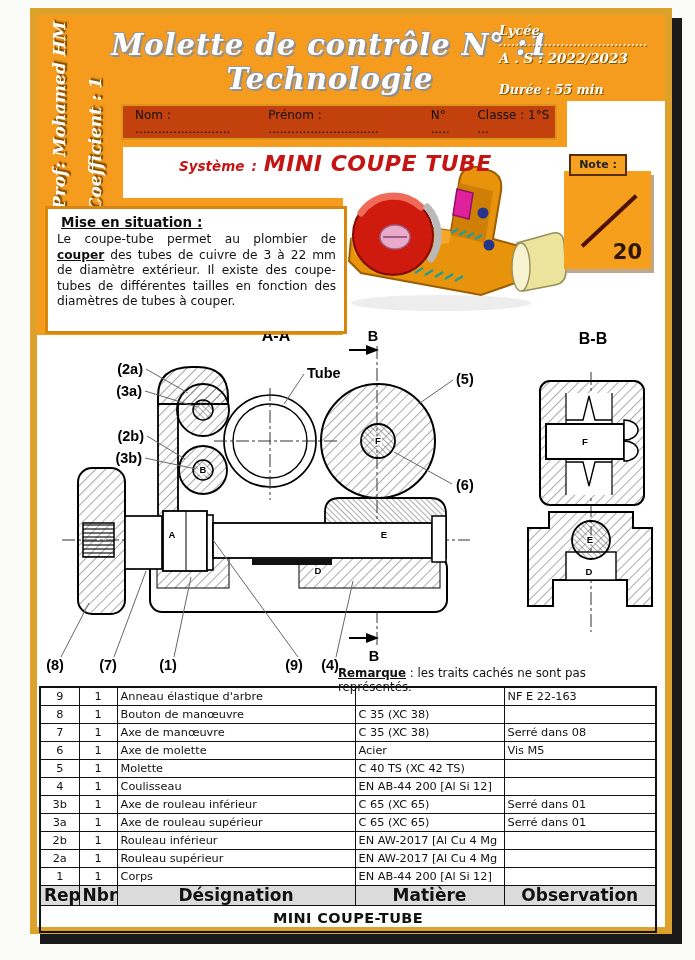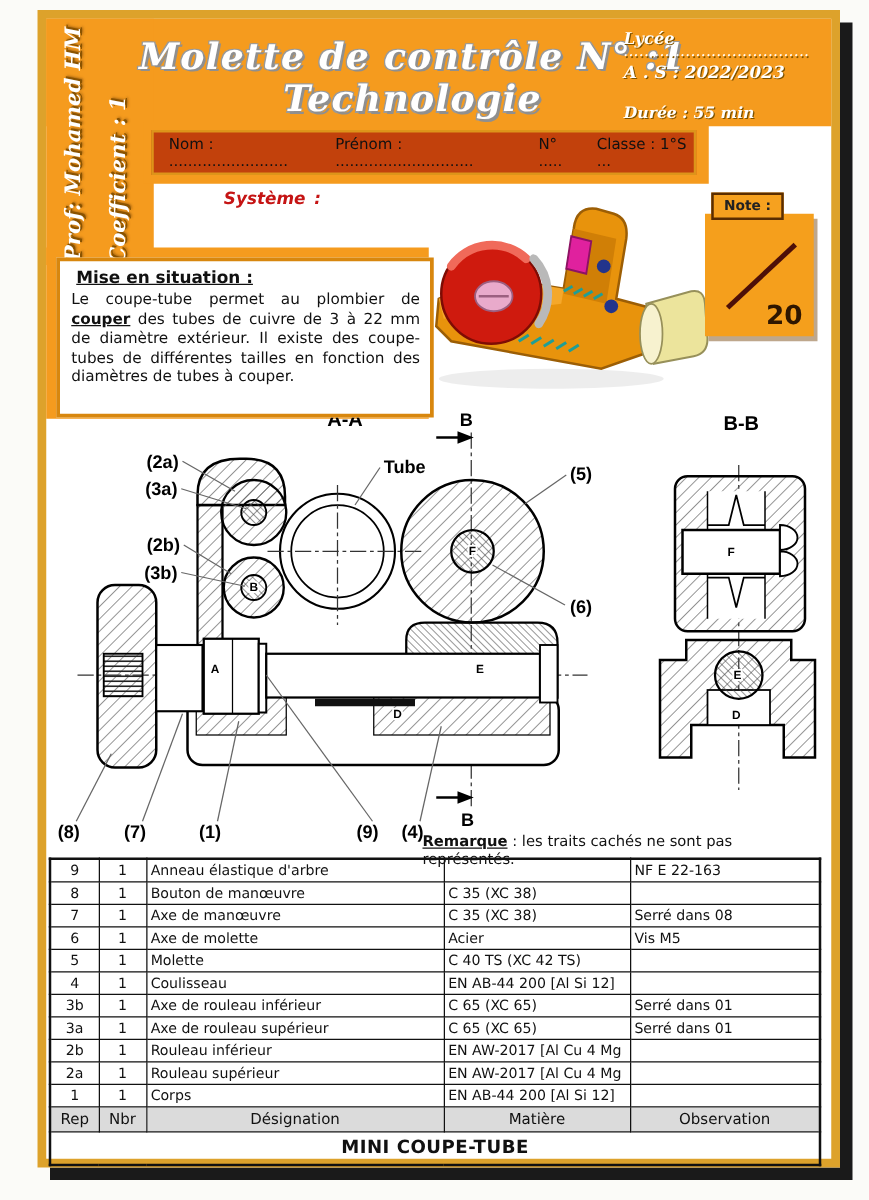--- a/index.html
+++ b/index.html
@@ -68,21 +68,21 @@
   
   .remark{position:absolute;left:301px;top:651px;width:325px;font-size:11.8px;}
   .remark .lbl{font-weight:bold;text-decoration:underline;}
   
   .parts{position:absolute;left:2px;top:671px;width:616px;border-collapse:collapse;
          font-size:11.3px;table-layout:fixed;}
   .parts td,.parts th{border:1.4px solid #111;height:17px;line-height:1.05;overflow:hidden;
                       white-space:nowrap;padding:0 3px;}
   .parts{border:2.5px solid #111;}
   .parts .c0,.parts .c1{text-align:center;padding:0;}
-  .parts th{background:#dbdbdb;font-weight:normal;font-size:12px;text-align:center;height:19px;}
+  .parts th{background:#dbdbdb;font-weight:bold;font-size:17px;text-align:center;height:19px;}
   .parts .foot{font-weight:bold;font-size:14.5px;text-align:center;height:25px;letter-spacing:.4px;}
 </style>
 </head>
 <body>
 
 <div class="frame">
   <div class="inner">
 
     <div class="hdr-band"></div>
     <div class="side-band"></div>
@@ -102,20 +102,21 @@
     <div class="nom-box">
       <span>Nom : .........................</span>
       <span>Prénom : .............................</span>
       <span>N° .....</span>
       <span>Classe : 1°S ...</span>
     </div>
 
     <div class="sys">
       <span class="lbl">Système</span>
       <span class="lbl">:</span>
+      <span class="val">MINI COUPE TUBE</span>
     </div>
 
     <div class="note-lbl">Note :</div>
     <div class="note-box">
       <div class="note-slash"></div>
       <div class="note-max">20</div>
     </div>
 
     <svg class="photo" viewBox="0 0 238 176">
       <ellipse cx="110" cy="160" rx="90" ry="8" fill="rgba(0,0,0,0.07)"></ellipse>

